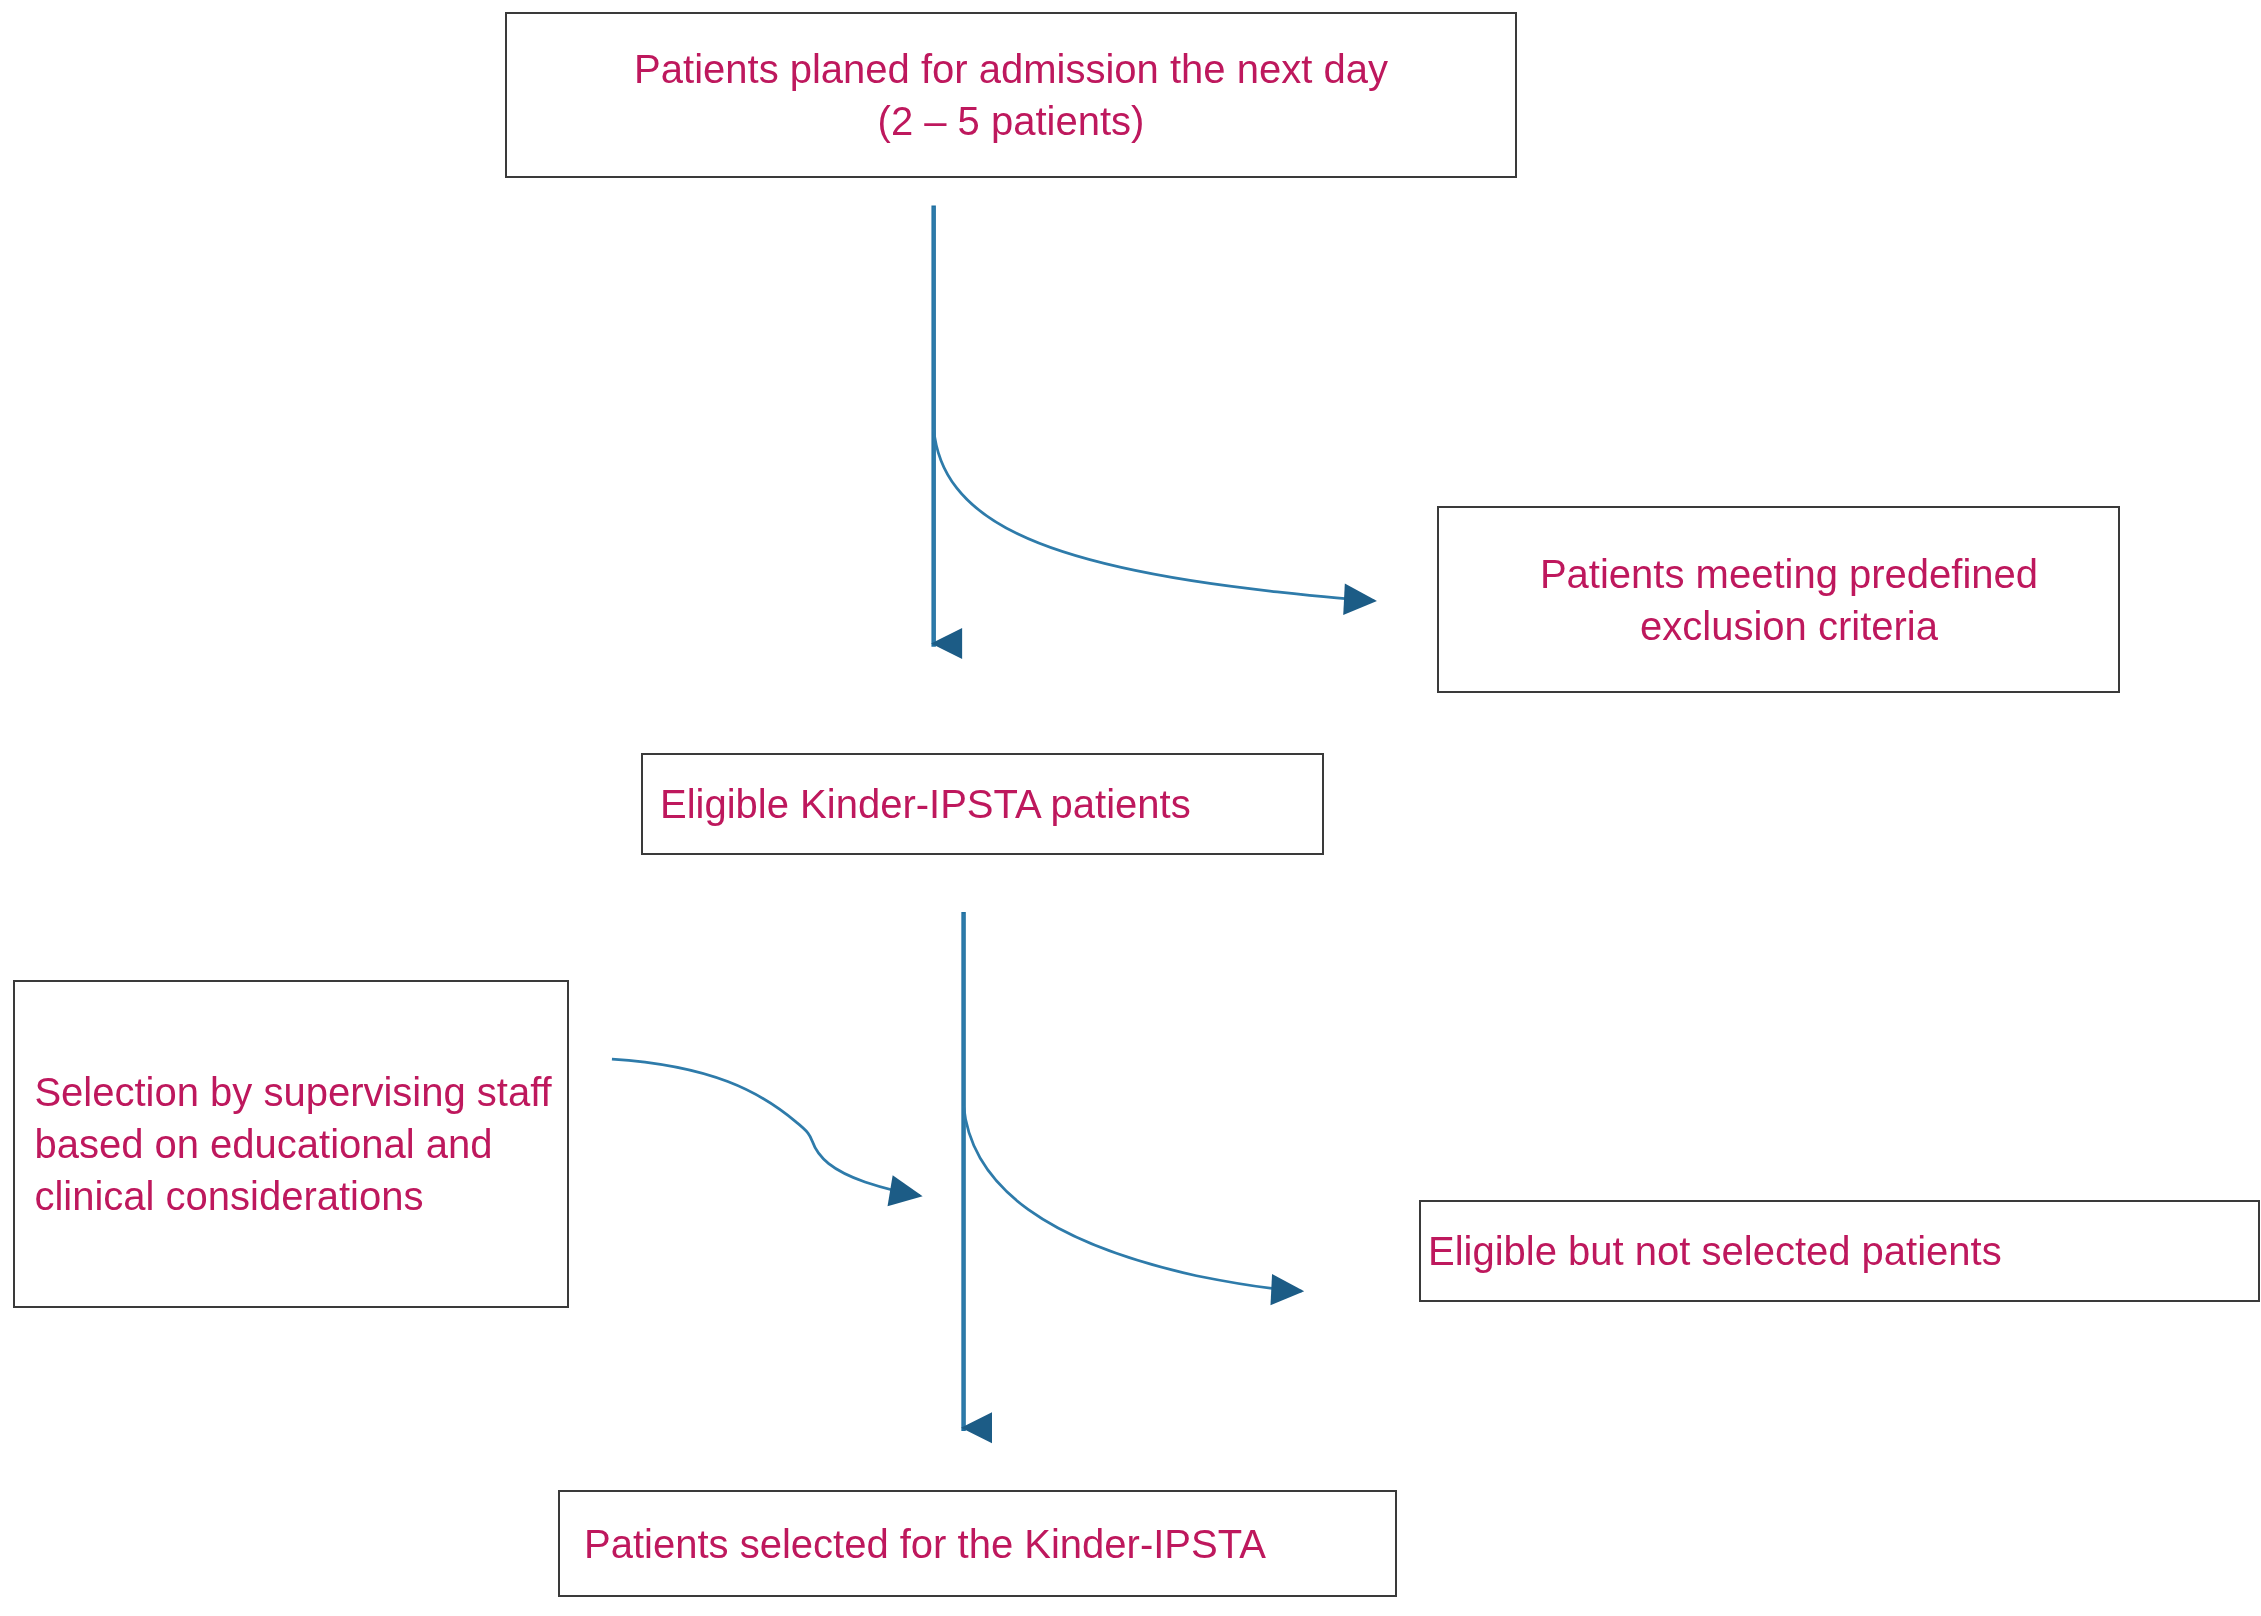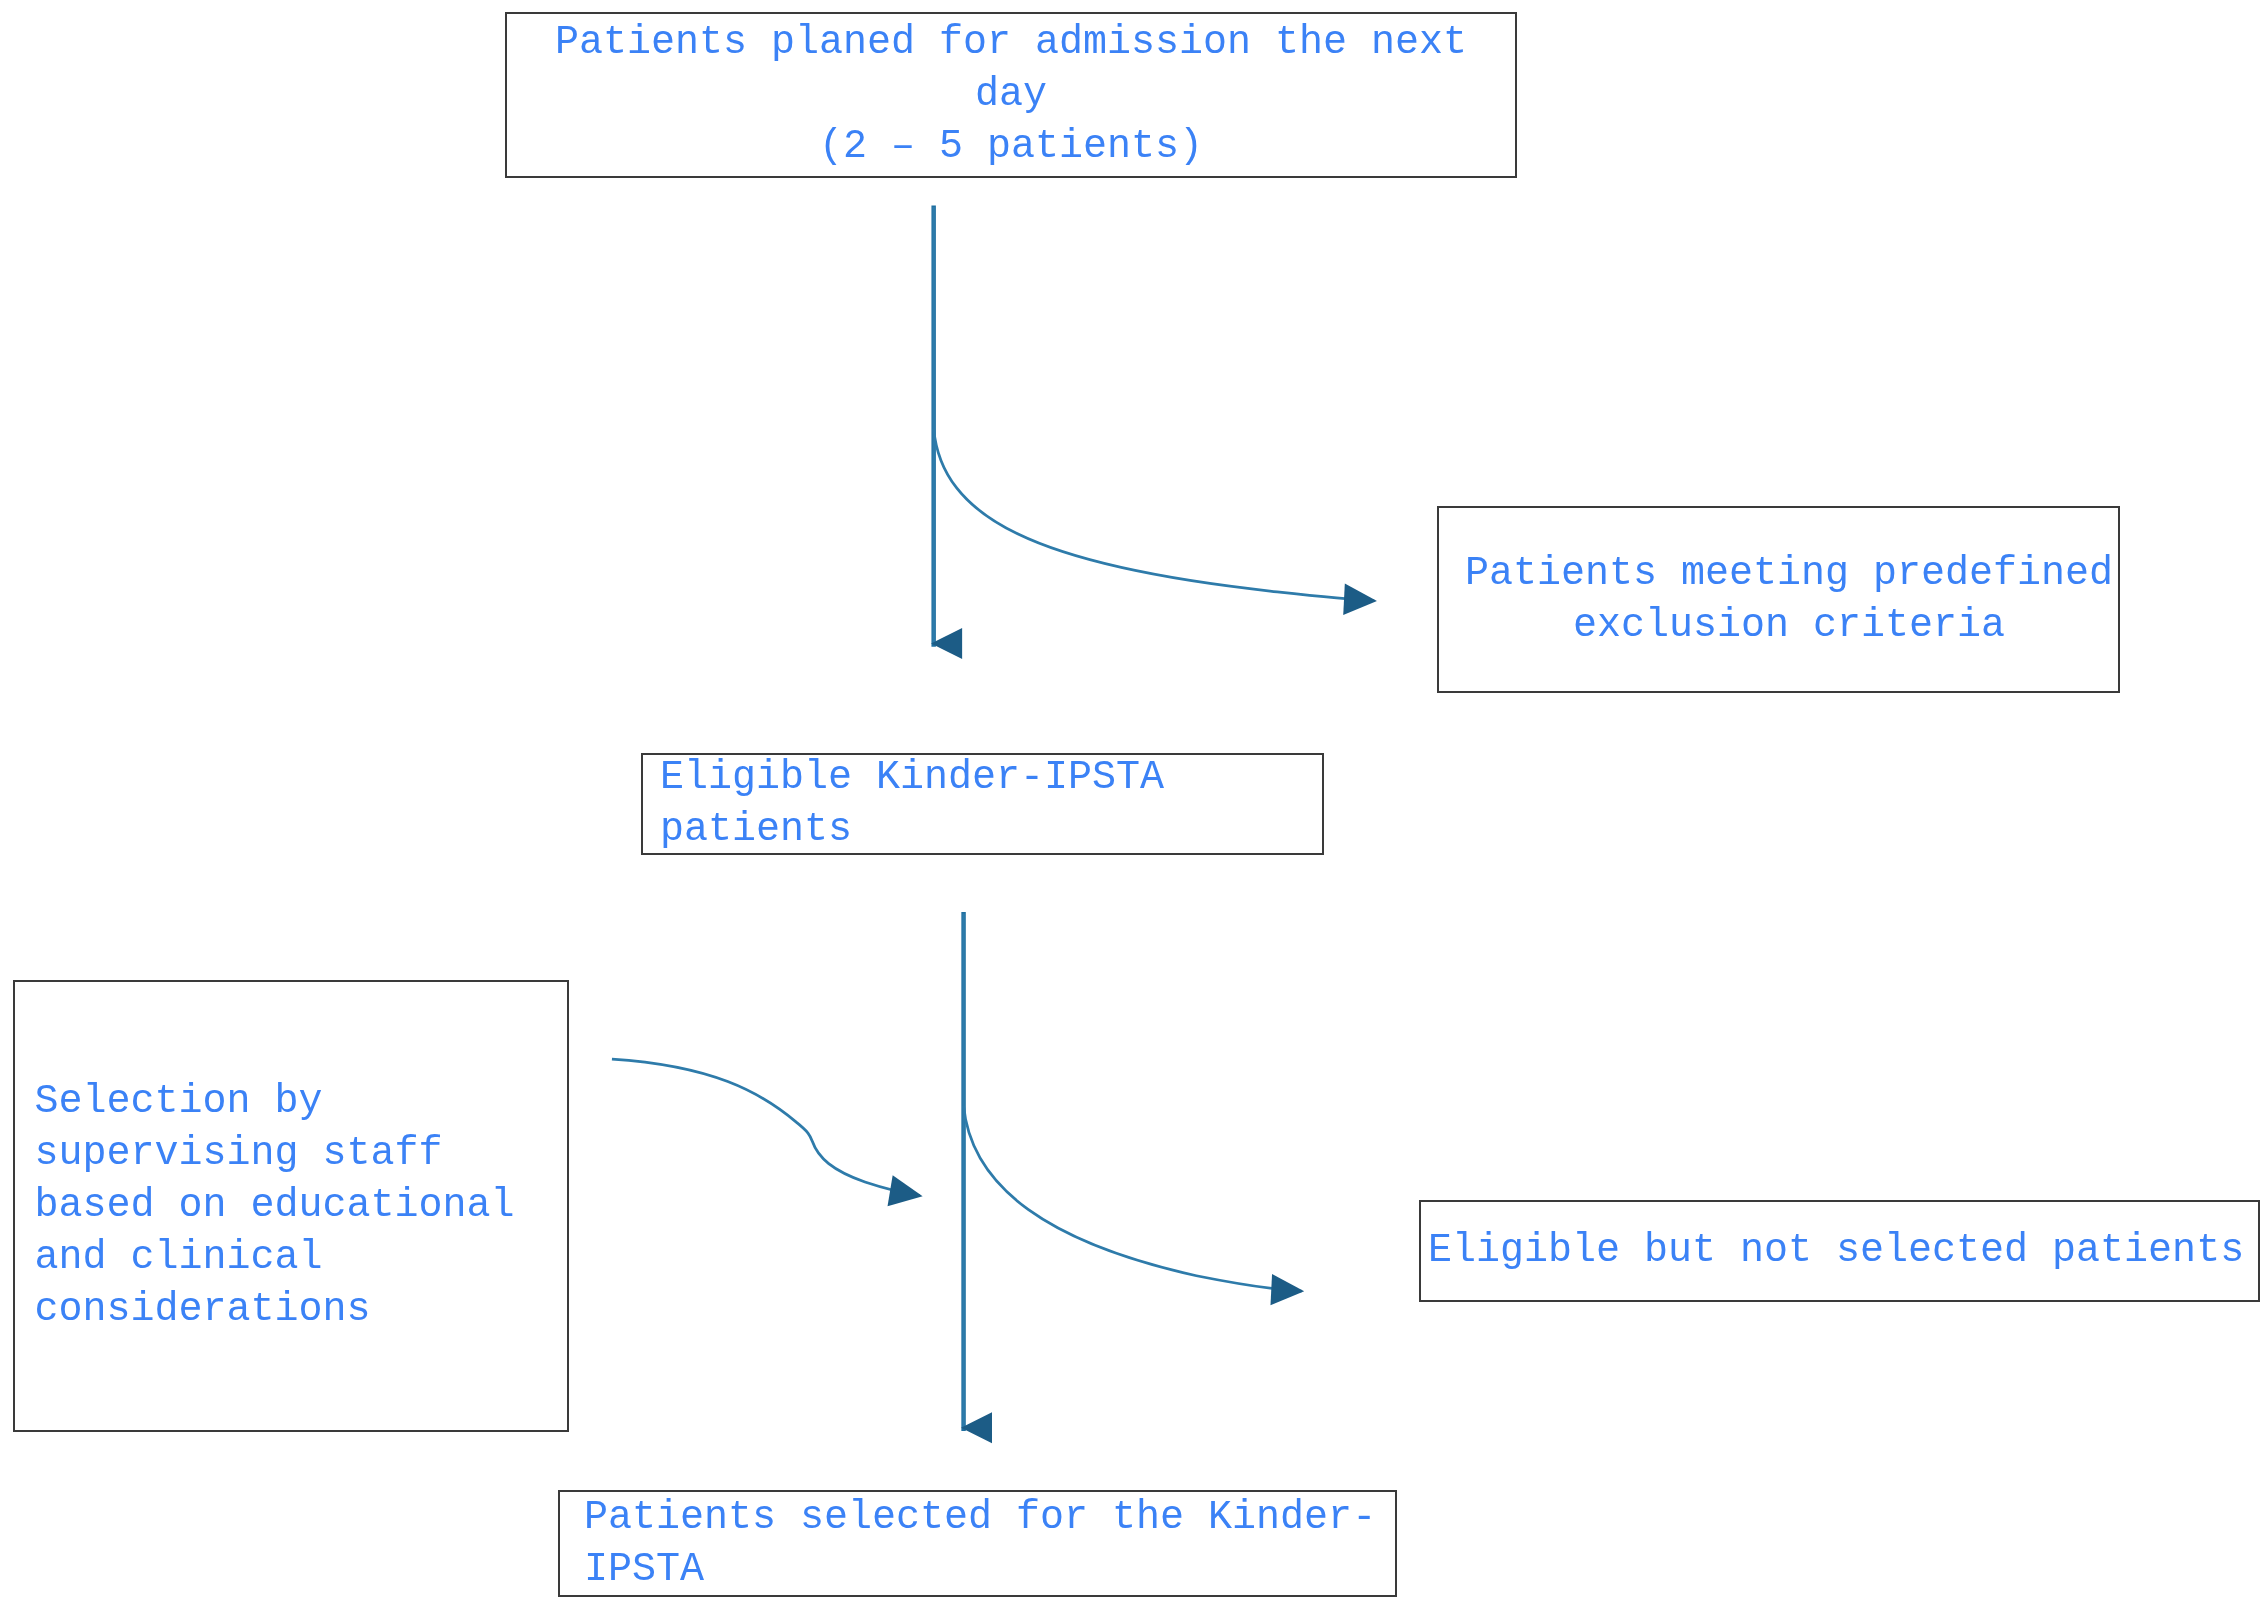--- a/index.html
+++ b/index.html
@@ -26,22 +26,22 @@
     background: #ffffff;
     display: flex;
     align-items: center;
     justify-content: flex-start;
   }
   .node-box.center-text {
     justify-content: center;
     text-align: center;
   }
   .node-text {
-    font-family: Liberation Mono, monospace;
-    color: #3b82f6;
+    font-family: Liberation Sans, sans-serif;
+    color: #be185d;
     line-height: 1.30;
     white-space: pre-line;
   }
   
   #box-planned-admission {
     left: 505px;  top: 12px;   width: 1012px; height: 166px;
   }
   #box-planned-admission .node-text {
     font-size: 40px;
     width: 100%;
@@ -53,21 +53,21 @@
   }
   #box-exclusion-criteria .node-text { font-size: 40px; text-align: center; }
 
   #box-eligible-patients {
     left: 641px;  top: 753px;  width: 683px;  height: 102px;
     padding-left: 17px;
   }
   #box-eligible-patients .node-text { font-size: 40px; }
 
   #box-selection-criteria {
-    left: 13px;   top: 980px; width: 556px;  height: 452px;
+    left: 13px;   top: 980px; width: 556px;  height: 328px;
     padding-left: 19.4px;
     align-items: center;
   }
   #box-selection-criteria .node-text { font-size: 40px; }
 
   #box-not-selected {
     left: 1419px; top: 1200px; width: 841px; height: 102px;
     padding-left: 7px;
   }
   #box-not-selected .node-text { font-size: 40px; }

